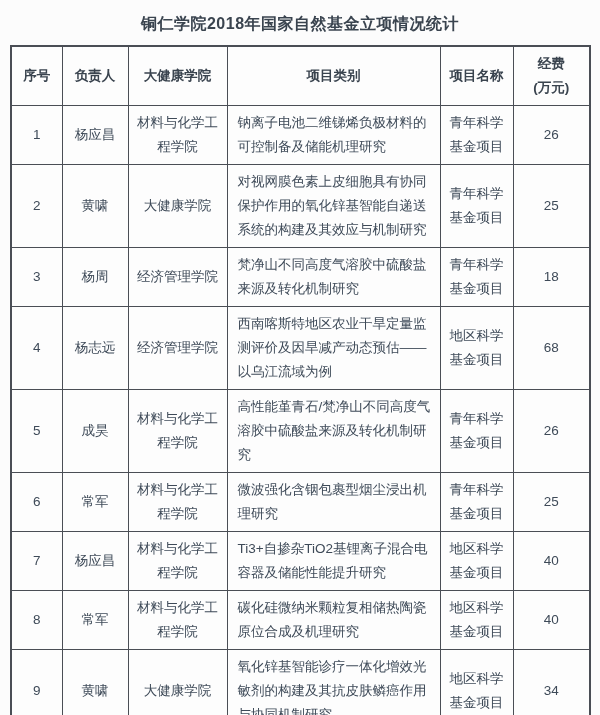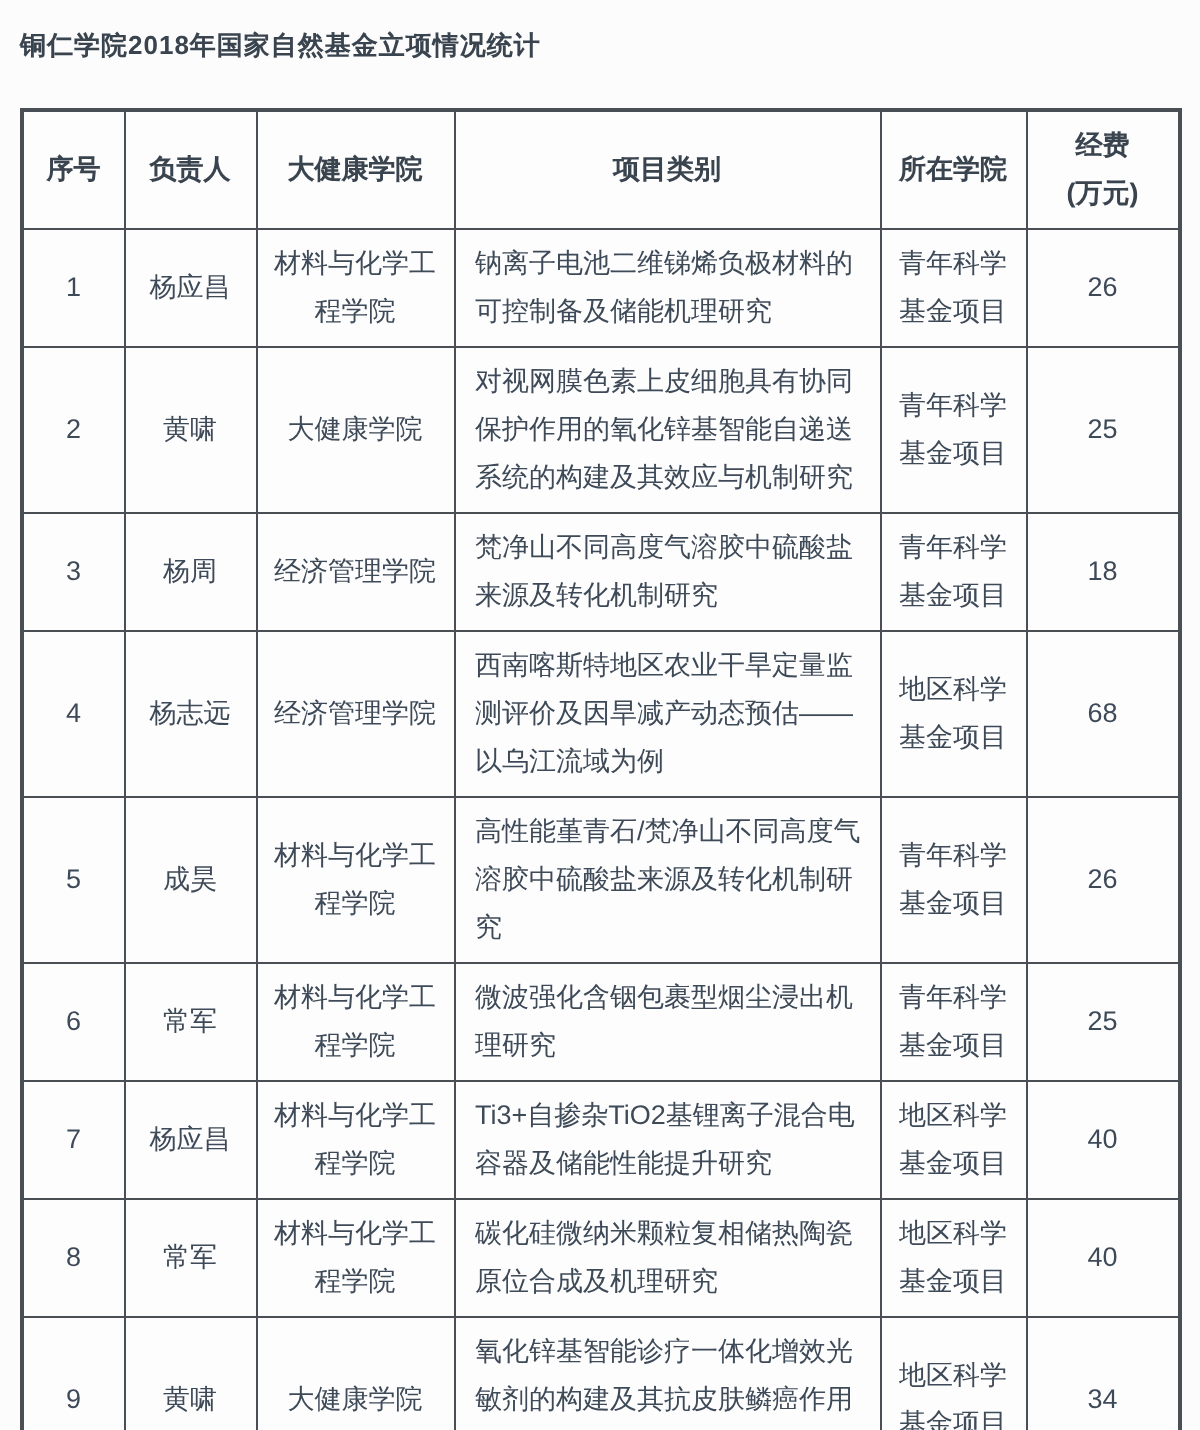--- a/index.html
+++ b/index.html
@@ -11,24 +11,25 @@
   }
   .page {
     width: 600px;
     height: 715px;
     box-sizing: border-box;
     background: #fcfcfc;
     padding: 6px 10px 4px 10px;
     overflow: hidden;
   }
   .title {
-    font-size: 13px;
+    font-size: 16px;
     font-weight: bold;
+    text-align: center;
     color: #3a444f;
-    margin: 8px 0 22px 0;
+    margin: 8px 0 10px 0;
     letter-spacing: 0.5px;
   }
   table.projects {
     border-collapse: collapse;
     table-layout: fixed;
     width: 579px;
     margin: 0 auto;
     background: #fdfdfd;
     border: 2px solid #4a4e55;
   }
@@ -74,21 +75,21 @@
       <col class="c-project">
         <col class="c-category">
         <col class="c-fund">
     </colgroup>
     <thead>
       <tr>
         <th>序号</th>
         <th>负责人</th>
         <th>大健康学院</th>
         <th>项目类别</th>
-        <th>所在学院</th>
+        <th>项目名称</th>
         <th><span>经费</span><br><span>(万元)</span></th>
       </tr>
     </thead>
     <tbody>
       <tr>
         <td>1</td>
         <td>杨应昌</td>
         <td>材料与化学工程学院</td>
         <td class="project-cell">钠离子电池二维锑烯负极材料的可控制备及储能机理研究</td>
         <td>青年科学基金项目</td>

